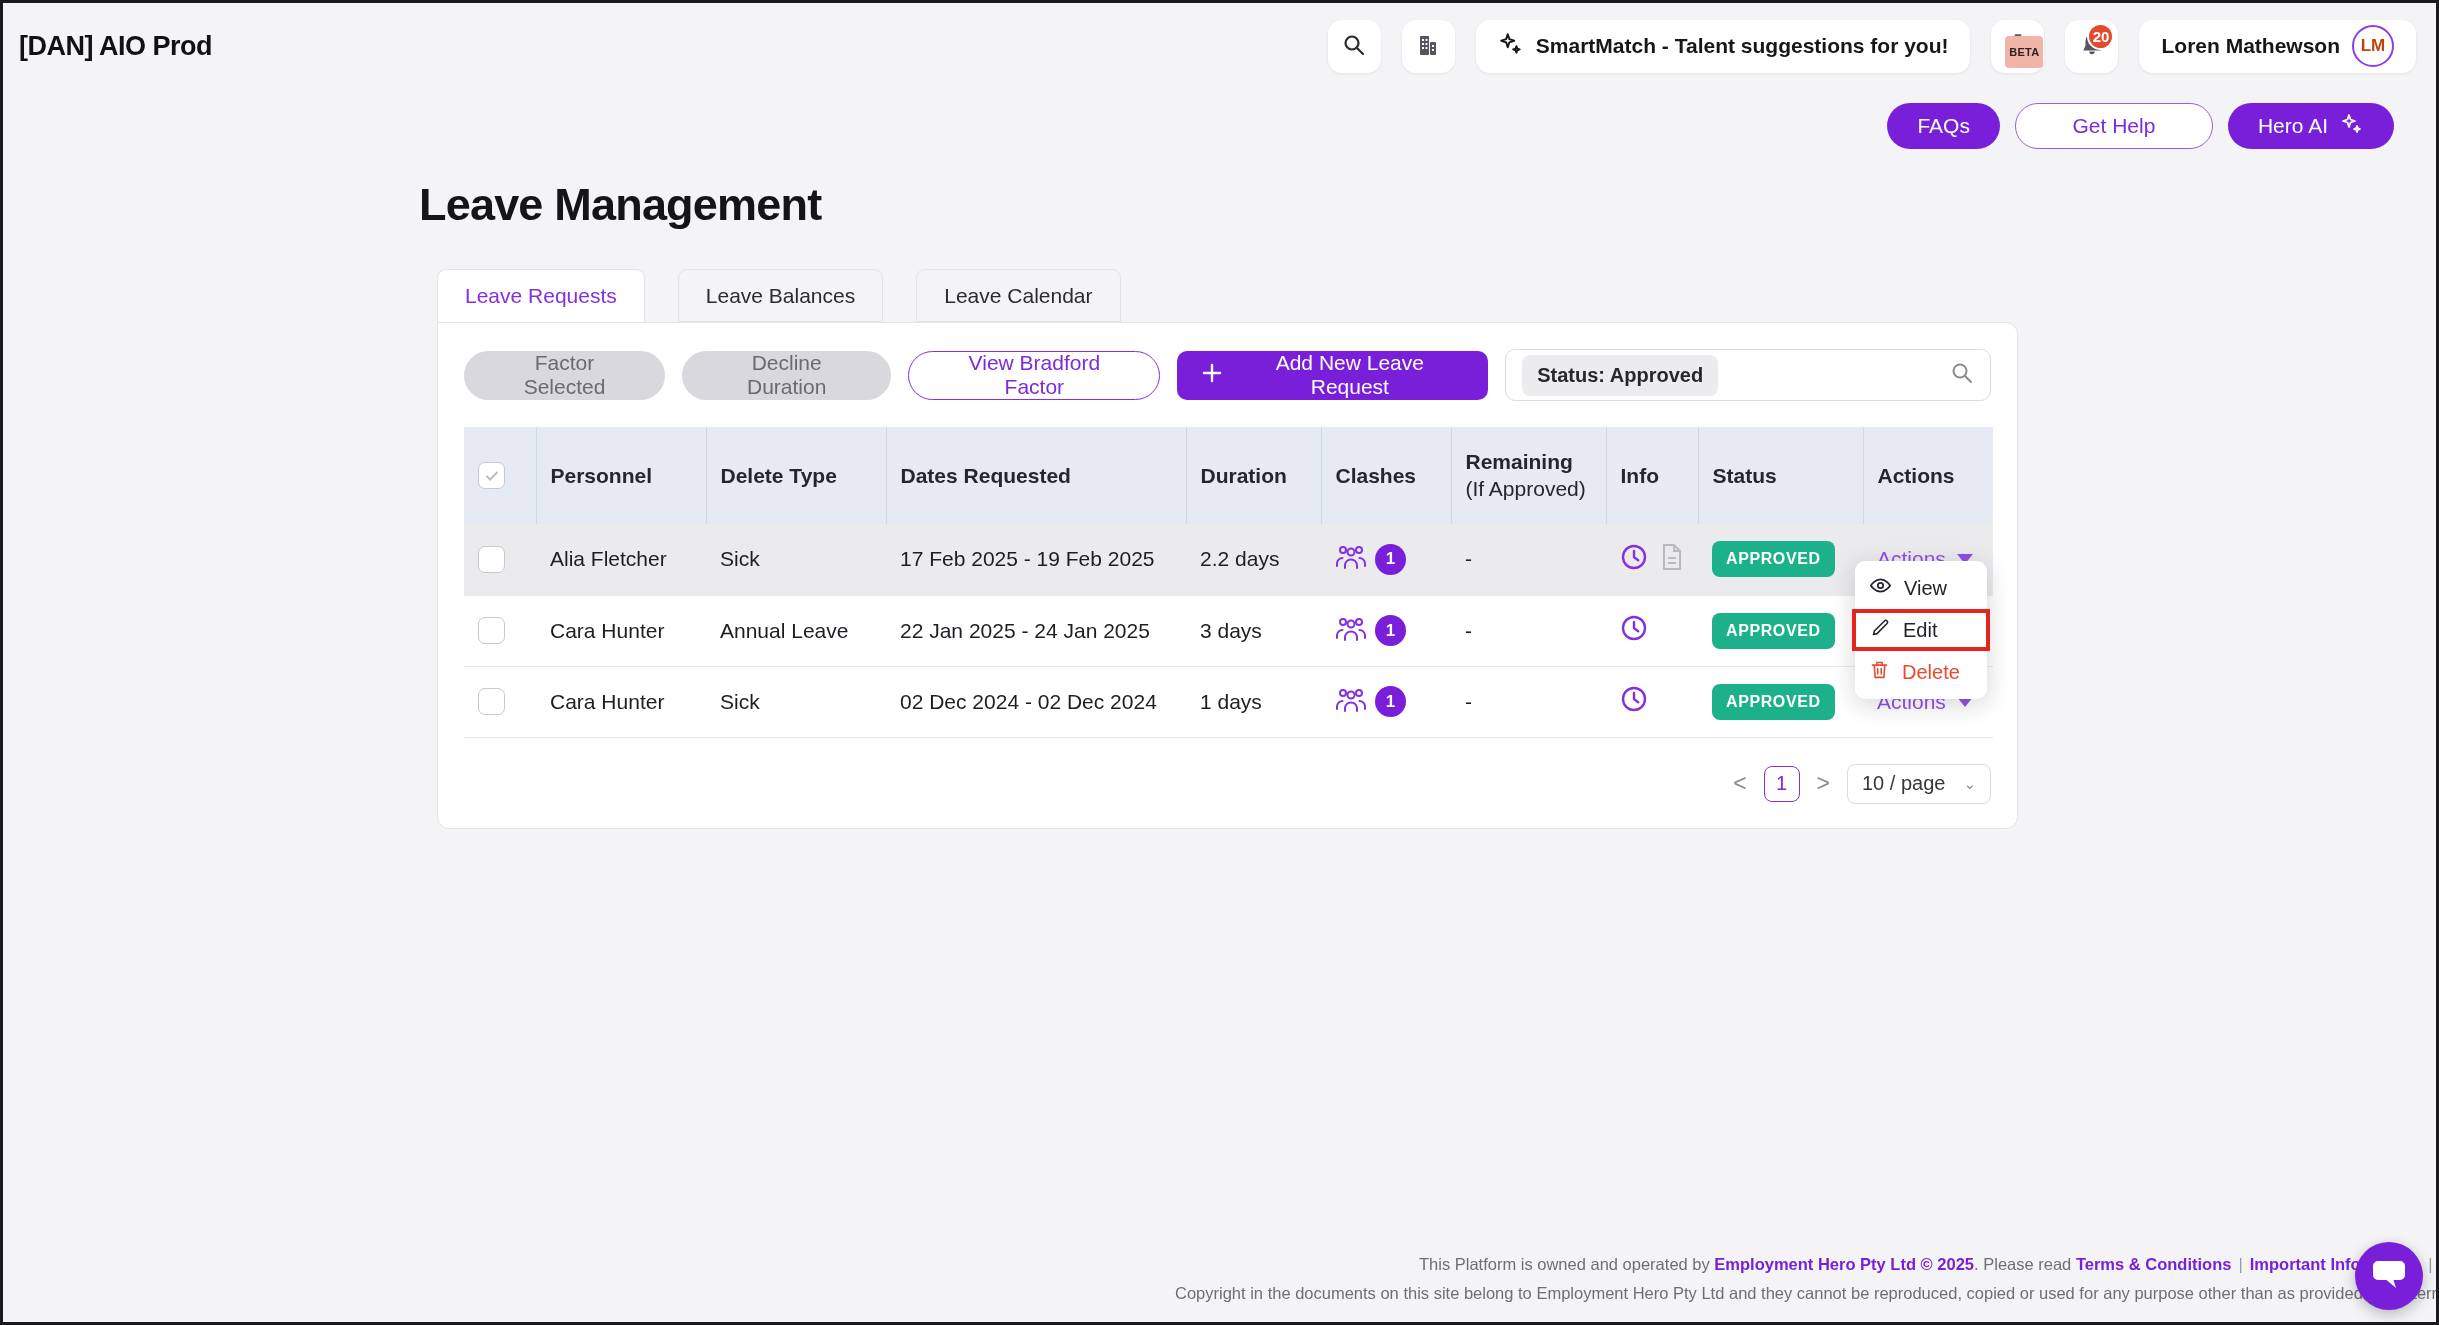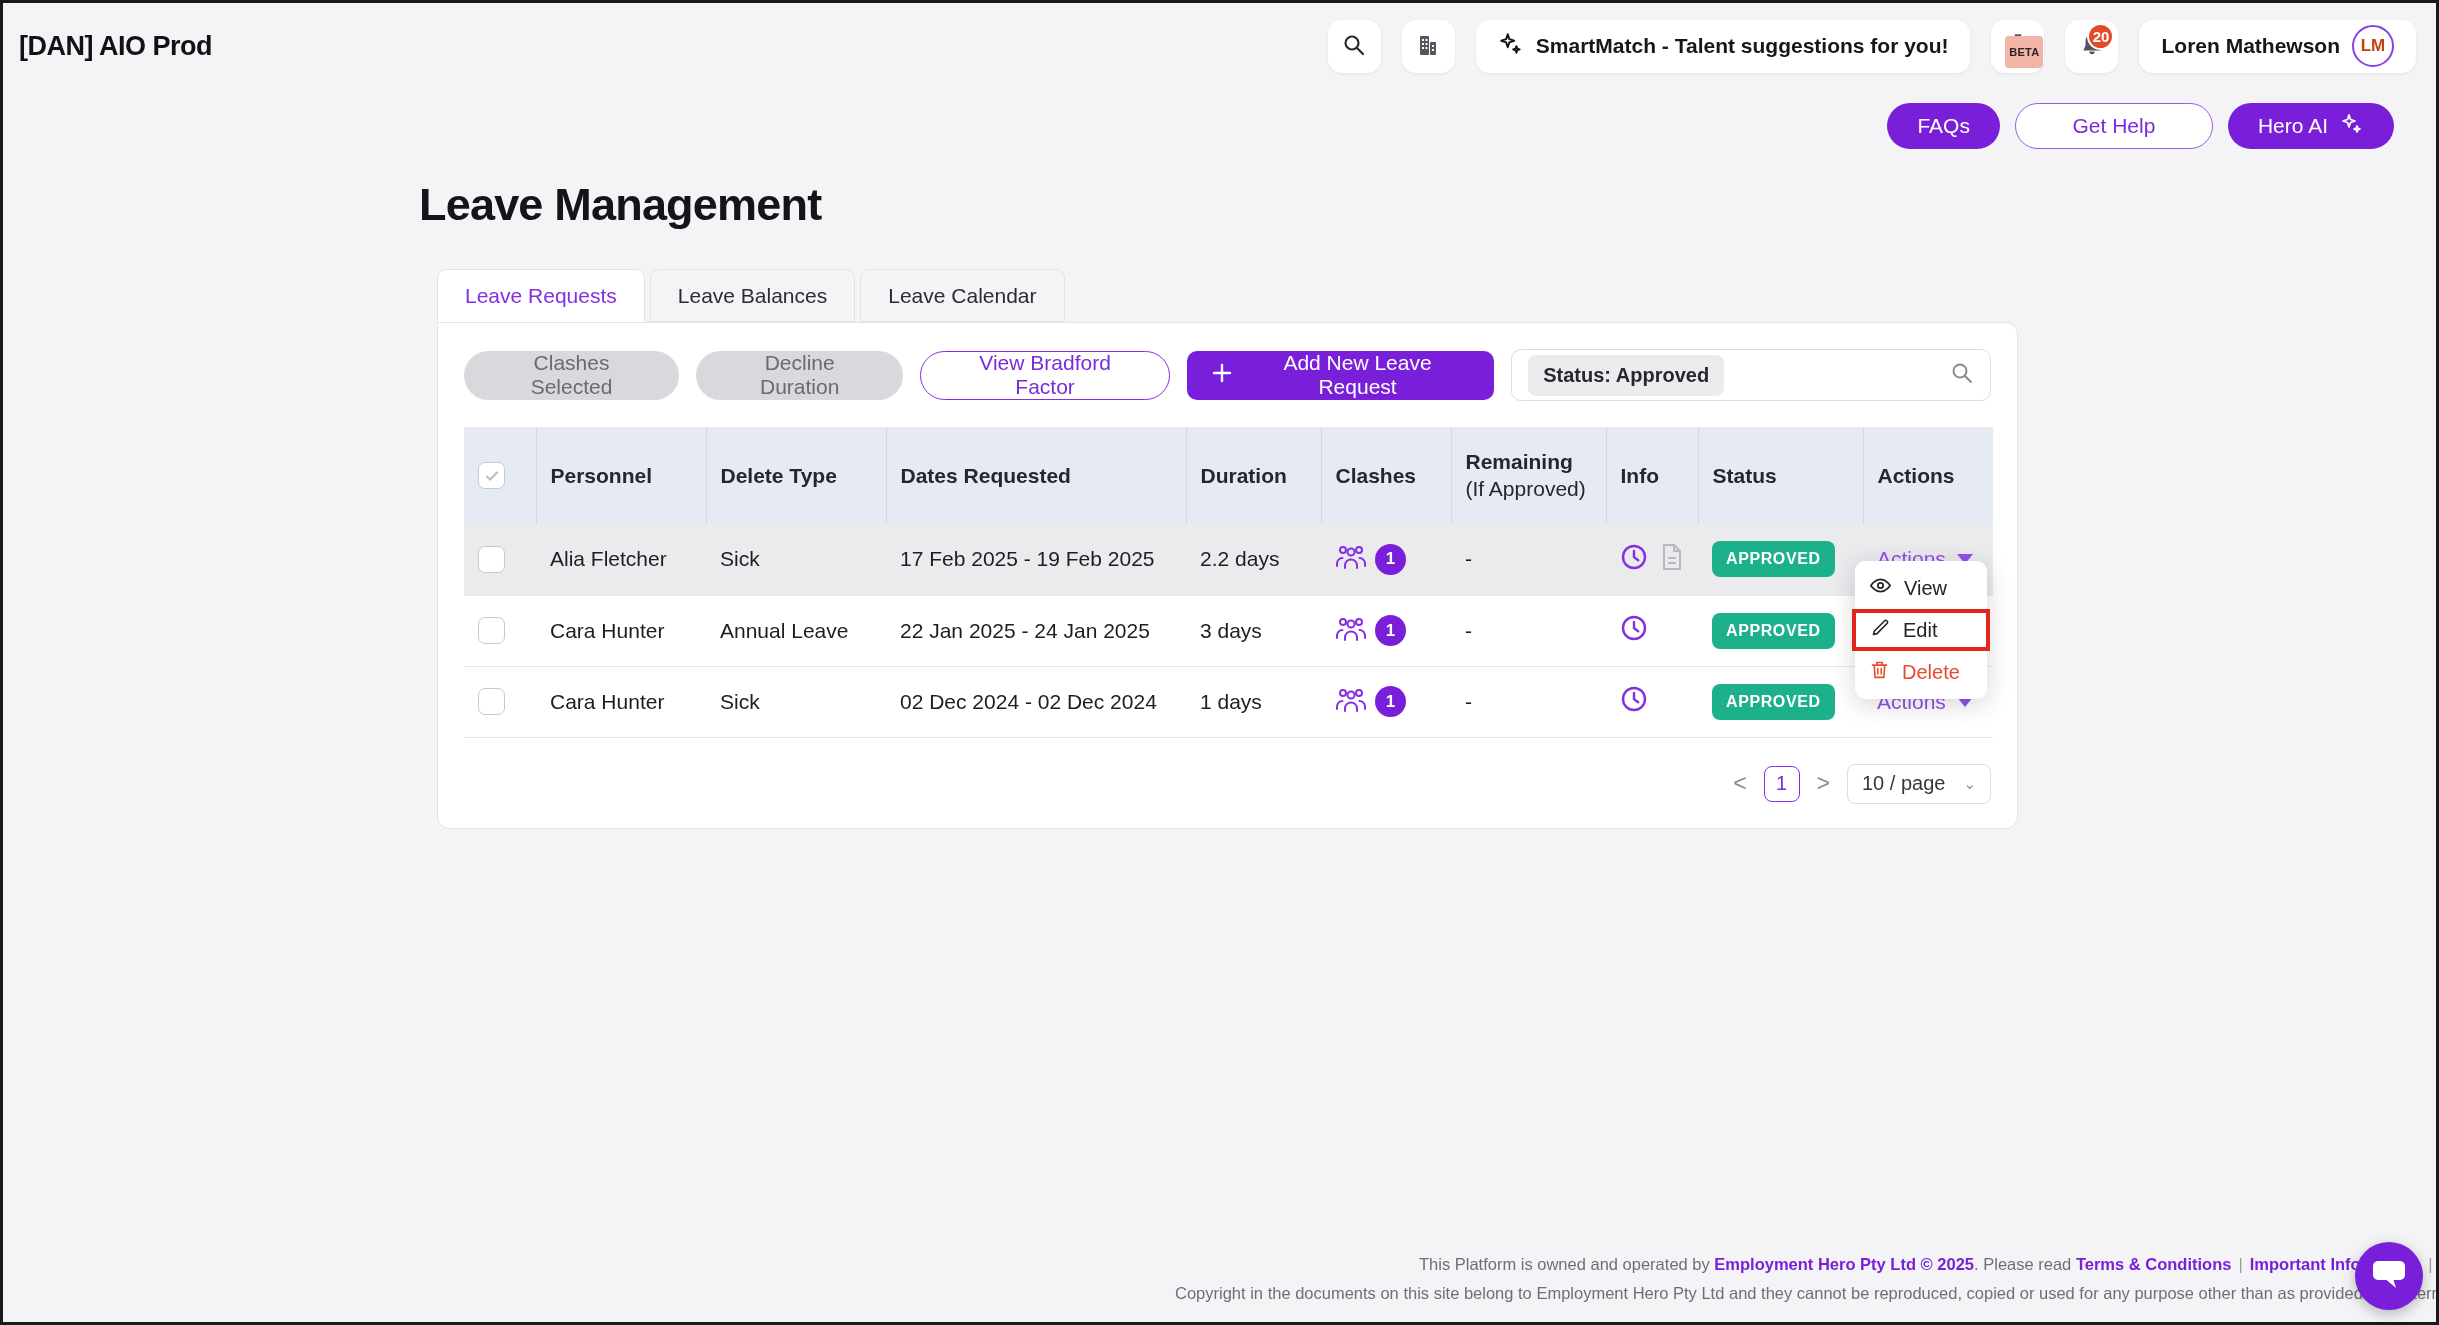--- a/index.html
+++ b/index.html
@@ -16,21 +16,21 @@
   .bell-badge { position:absolute; top:3px; right:4px; min-width:27px; height:27px; border-radius:14px; background:#e24b2b; color:#fff; font-size:15px; font-weight:bold; display:flex; align-items:center; justify-content:center; border:2px solid #fff; }
   .avatar { width:42px; height:42px; border-radius:50%; border:2.5px solid #8a3fe8; color:#c2410c; background:#fff; display:flex; align-items:center; justify-content:center; font-size:17px; }
 
   
   .help-row { display:flex; justify-content:flex-end; align-items:center; gap:15px; padding:14px 42px 0 0; }
   .btn-solid { background:#7a1fd9; color:#fff; border:none; border-radius:24px; height:46px; padding:0 30px; font-size:21px; display:flex; align-items:center; gap:12px; cursor:pointer; font-family:inherit; }
   .btn-outline { background:#fff; color:#7c2bd9; border:1.5px solid #9a5ce0; border-radius:24px; height:46px; padding:0 28px; font-size:21px; display:flex; align-items:center; justify-content:center; min-width:198px; cursor:pointer; font-family:inherit; }
 
   
   .page-title { margin:30px 0 0 416px; font-size:45px; font-weight:bold; color:#141419; letter-spacing:-0.8px; }
-  .tabs { display:flex; margin:38px 0 0 434px; position:relative; z-index:3; }
+  .tabs { display:flex; margin:38px 0 0 434px; position:relative; z-index:3;gap:28px; }
   .tab { height:53px; padding:0 27px; display:flex; align-items:center; font-size:21px; color:#2b2b31; background:#f4f4f6; border:1px solid #e2e2e7; border-radius:9px 9px 0 0; margin-right:5px; cursor:pointer; }
   .tab.active { background:#fff; color:#8430e0; border-bottom:1px solid #fff; margin-bottom:-1px; }
   .panel { position:relative; margin-left:434px; width:1581px; background:#fff; border:1px solid #e3e3e8; border-radius:0 12px 12px 12px; padding:26px 26px 24px; z-index:2; }
 
   
   .toolbar { display:flex; align-items:center; gap:17px; }
   .btn-disabled { height:49px; padding:0 28px; border-radius:25px; background:#d8d8dd; color:#6a6a73; font-size:21px; display:flex; align-items:center; border:none; font-family:inherit; }
   .btn-bradford { height:49px; padding:0 28px; border-radius:25px; background:#fff; border:1.5px solid #8430e0; color:#7c2bd9; font-size:21px; display:flex; align-items:center; cursor:pointer; font-family:inherit; }
   .btn-add { height:49px; padding:0 24px; border-radius:10px; background:#7a1fd9; color:#fff; font-size:21px; display:flex; align-items:center; gap:12px; border:none; cursor:pointer; font-family:inherit; }
   .search-box { margin-left:auto; width:492px; height:52px; border:1px solid #dcdce1; border-radius:10px; background:#fff; display:flex; align-items:center; padding:0 16px; gap:10px; cursor:text; }
@@ -158,21 +158,21 @@
 
   <div class="tabs">
     <div class="tab active">Leave Requests</div>
     <div class="tab">Leave Balances</div>
     <div class="tab">Leave Calendar</div>
   </div>
 
   <div class="panel">
 
     <div class="toolbar">
-      <button class="btn-disabled">Clashes Selected</button>
+      <button class="btn-disabled">Factor Selected</button>
       <button class="btn-disabled">Decline Duration</button>
       <button class="btn-bradford">View Bradford Factor</button>
       <button class="btn-add">
         <span>
           <svg width="22" height="22" viewBox="0 0 22 22" stroke="#fff" stroke-width="2.4" stroke-linecap="round">
               <path d="M11 3v16M3 11h16"></path>
             </svg>
         </span>
         <span>Add New Leave Request</span>
       </button>

